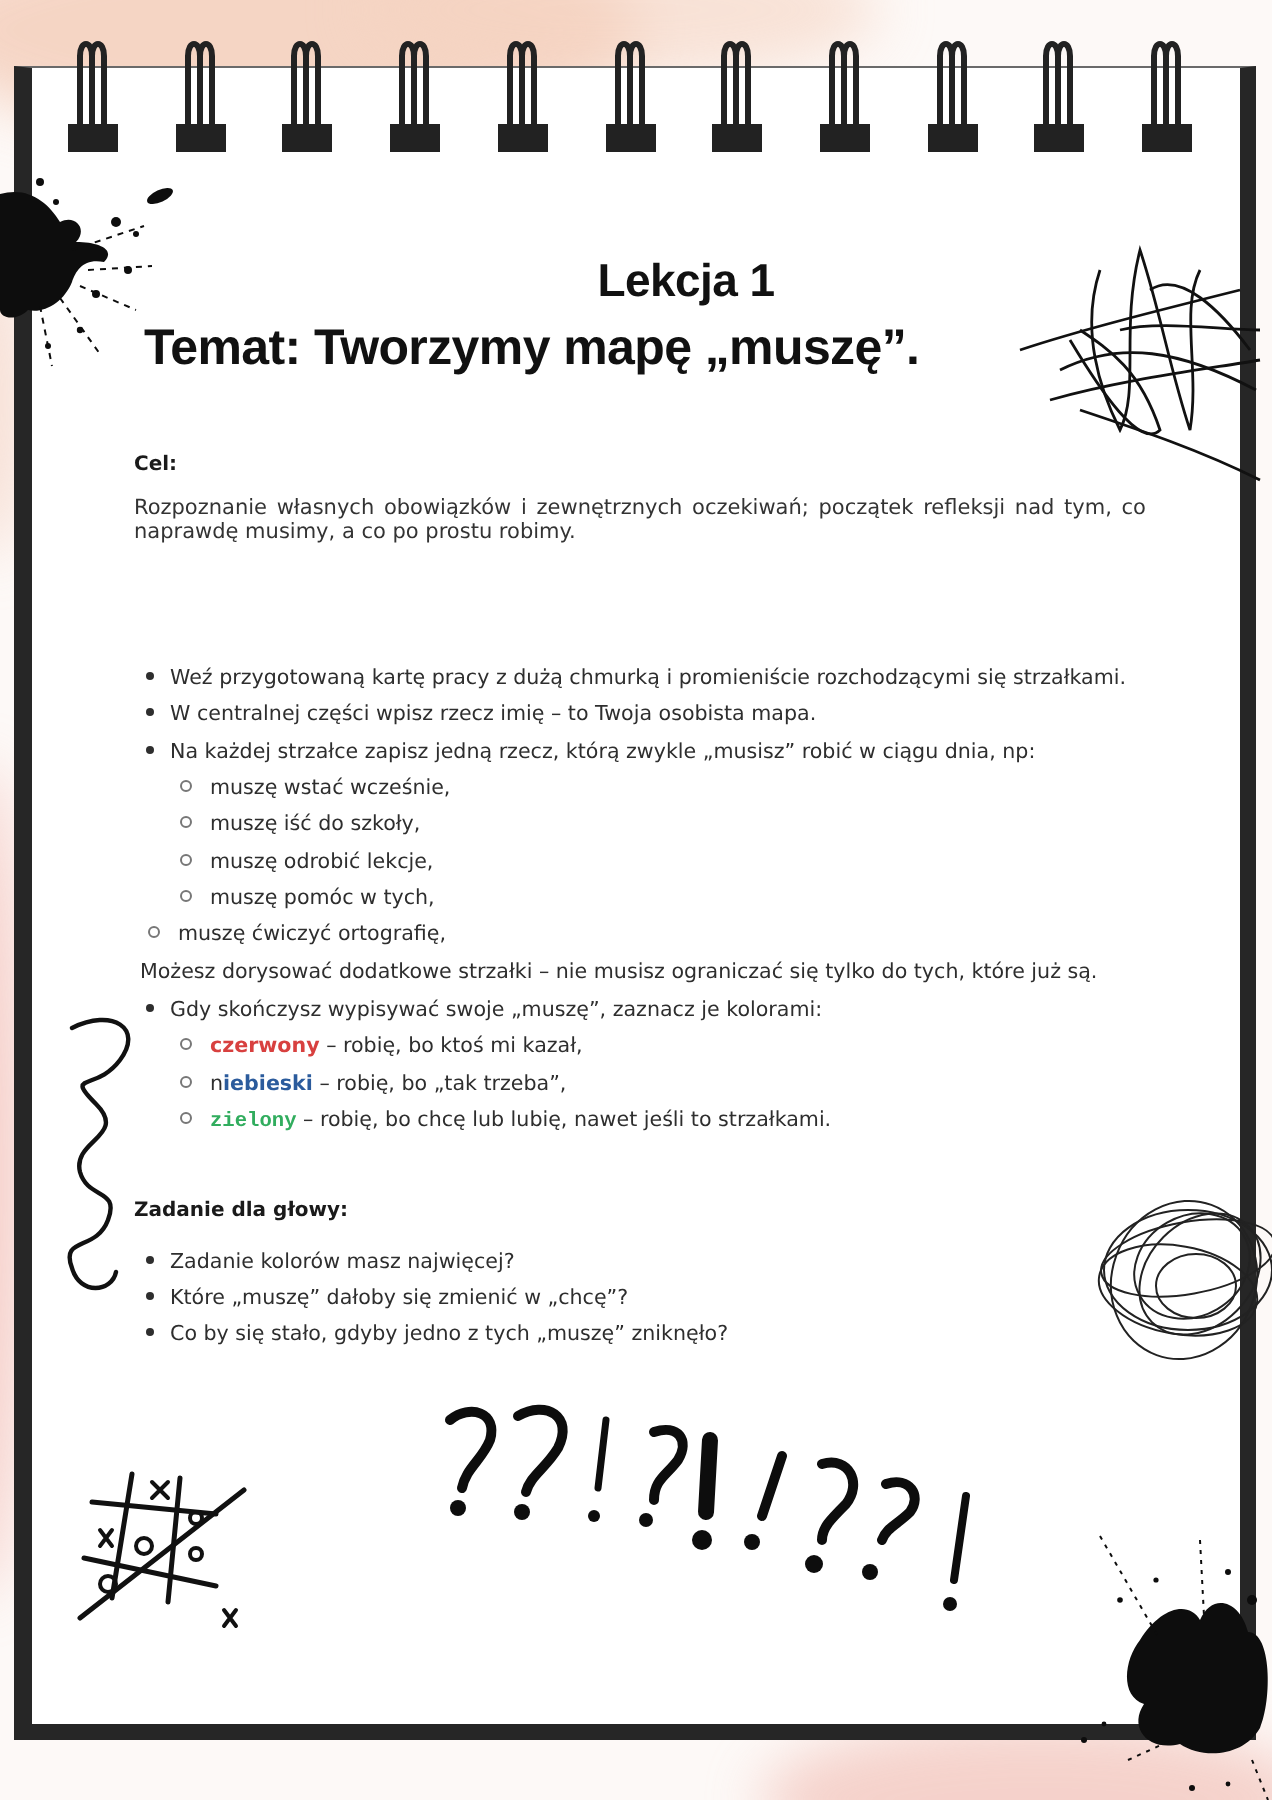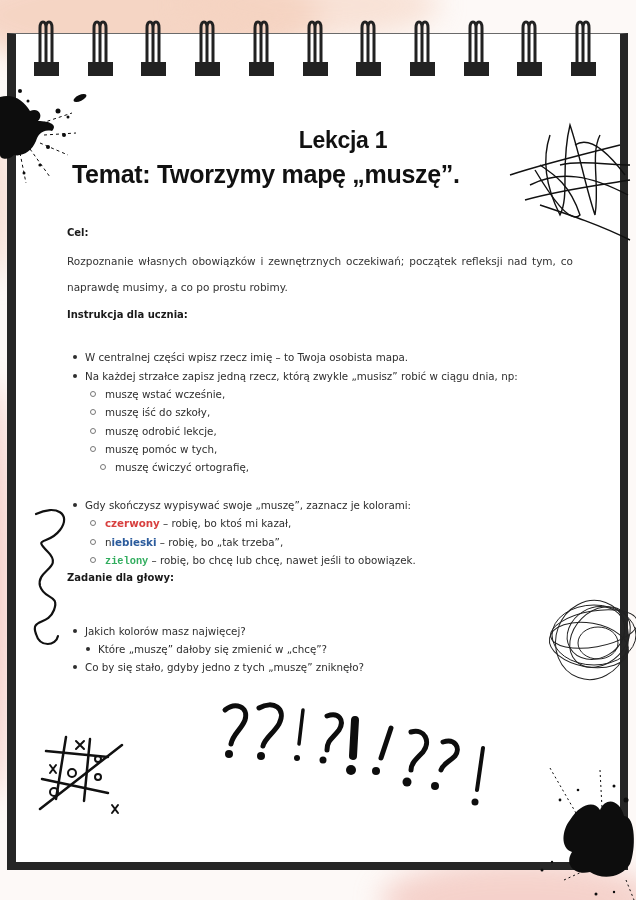--- a/index.html
+++ b/index.html
@@ -37,21 +37,21 @@
     position:absolute; left:72px; top:160px;
     font-family:"Liberation Sans", sans-serif; font-weight:bold; font-size:25px; color:#111;
     letter-spacing:-0.3px;
   }
   .h2 {
     position:absolute; left:67px;
     font-family:"DejaVu Sans", sans-serif; font-weight:bold; font-size:10px; color:#1a1a1a;
   }
   .para {
     position:absolute; left:67px; width:506px;
-    font-size:10.5px; line-height:26px; color:#333; text-align:justify;
+    font-size:10.5px; line-height:12px; color:#333; text-align:justify;
   }
   .bl {
     position:absolute; font-size:10.3px; color:#2e2e2e; white-space:nowrap;
   }
   .bl .dot {
     display:inline-block; width:4px; height:4px; border-radius:50%;
     background:#2e2e2e; margin-right:8px; vertical-align:middle; position:relative; top:-1px;
   }
   .bl .ring-b {
     display:inline-block; width:4px; height:4px; border-radius:50%;
@@ -224,35 +224,36 @@
   <path d="M20 8 L50 60 M70 10 L72 48 M96 120 L104 140 M34 120 L56 110" stroke="#0d0d0d" stroke-width="1" stroke-dasharray="2 3"></path>
 </svg>
 
 <div class="content">
   <div class="title1">Lekcja 1</div>
   <div class="title2">Temat: Tworzymy mapę „muszę”.</div>
 
   <div class="h2" style="top:227px">Cel:</div>
   <div class="para" style="top:248px">Rozpoznanie własnych obowiązków i zewnętrznych oczekiwań; początek refleksji nad tym, co naprawdę musimy, a co po prostu robimy.</div>
 
-  <div class="h2" style="top:309px">Instrukcja dla ucznia:</div>
-
+
+  <div class="bl" style="left:73px;top:333px"><span class="dot"></span><span>Weź przygotowaną kartę pracy z dużą chmurką  i promieniście rozchodzącymi się strzałkami.</span></div>
   <div class="bl" style="left:73px;top:351px"><span class="dot"></span><span>W centralnej części wpisz rzecz imię – to Twoja osobista mapa.</span></div>
   <div class="bl" style="left:73px;top:370px"><span class="dot"></span><span>Na każdej strzałce zapisz jedną rzecz, którą zwykle „musisz” robić w ciągu dnia, np:</span></div>
 
   <div class="bl" style="left:90px;top:388px"><span class="ring-b"></span><span>muszę wstać wcześnie,</span></div>
   <div class="bl" style="left:90px;top:406px"><span class="ring-b"></span><span>muszę iść do szkoły,</span></div>
   <div class="bl" style="left:90px;top:425px"><span class="ring-b"></span><span>muszę odrobić lekcje,</span></div>
   <div class="bl" style="left:90px;top:443px"><span class="ring-b"></span><span>muszę pomóc w tych,</span></div>
-  <div class="bl" style="left:100px;top:461px"><span class="ring-b"></span><span>muszę ćwiczyć ortografię,</span></div>
-
+  <div class="bl" style="left:74px;top:461px"><span class="ring-b"></span><span>muszę ćwiczyć ortografię,</span></div>
+
+  <div class="bl" style="left:70px;top:480px">Możesz dorysować dodatkowe strzałki – nie musisz ograniczać się tylko do tych, które już są.</div>
 
   <div class="bl" style="left:73px;top:499px"><span class="dot"></span><span>Gdy skończysz wypisywać swoje „muszę”, zaznacz je kolorami:</span></div>
 
   <div class="bl" style="left:90px;top:517px"><span class="ring-b"></span><span></span><span class="red">czerwony</span><span> – robię, bo ktoś mi kazał,</span></div>
   <div class="bl" style="left:90px;top:536px"><span class="ring-b"></span><span>n</span><span class="blue">iebieski</span><span> – robię, bo „tak trzeba”,</span></div>
-  <div class="bl" style="left:90px;top:554px"><span class="ring-b"></span><span></span><span class="green">zielony</span><span> – robię, bo chcę lub chcę, nawet jeśli to obowiązek.</span></div>
-
-  <div class="h2" style="top:572px">Zadanie dla głowy:</div>
-  <div class="bl" style="left:73px;top:625px"><span class="dot"></span><span>Jakich kolorów masz najwięcej?</span></div>
-  <div class="bl" style="left:86px;top:643px"><span class="dot"></span><span>Które „muszę” dałoby się zmienić w „chcę”?</span></div>
+  <div class="bl" style="left:90px;top:554px"><span class="ring-b"></span><span></span><span class="green">zielony</span><span> – robię, bo chcę lub lubię, nawet jeśli to strzałkami.</span></div>
+
+  <div class="h2" style="top:600px">Zadanie dla głowy:</div>
+  <div class="bl" style="left:73px;top:625px"><span class="dot"></span><span>Zadanie kolorów masz najwięcej?</span></div>
+  <div class="bl" style="left:73px;top:643px"><span class="dot"></span><span>Które „muszę” dałoby się zmienić w „chcę”?</span></div>
   <div class="bl" style="left:73px;top:661px"><span class="dot"></span><span>Co by się stało, gdyby jedno z tych „muszę” zniknęło?</span></div>
 </div>
 
 </body></html>

